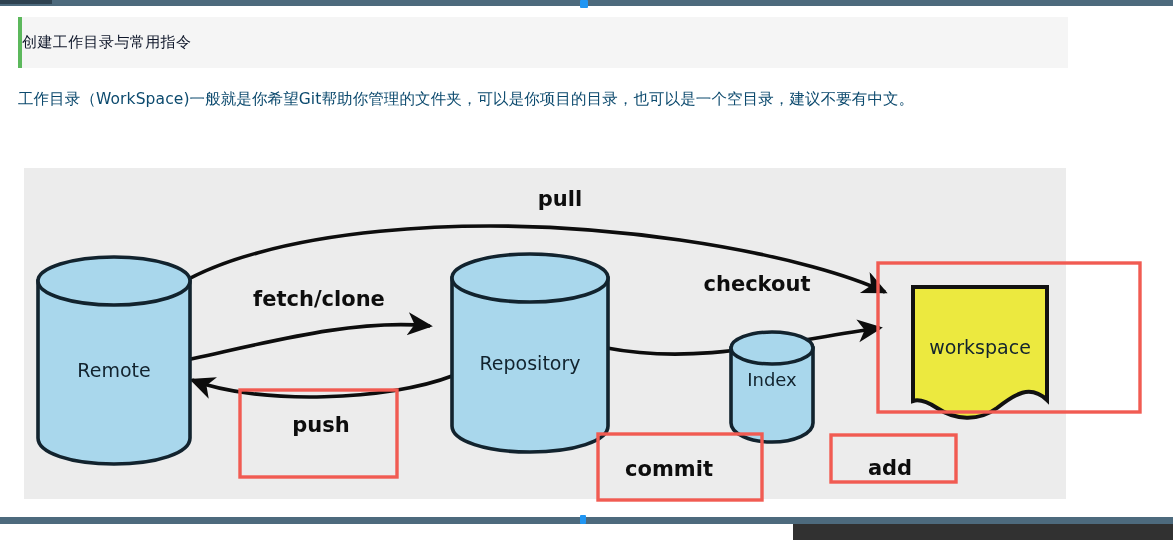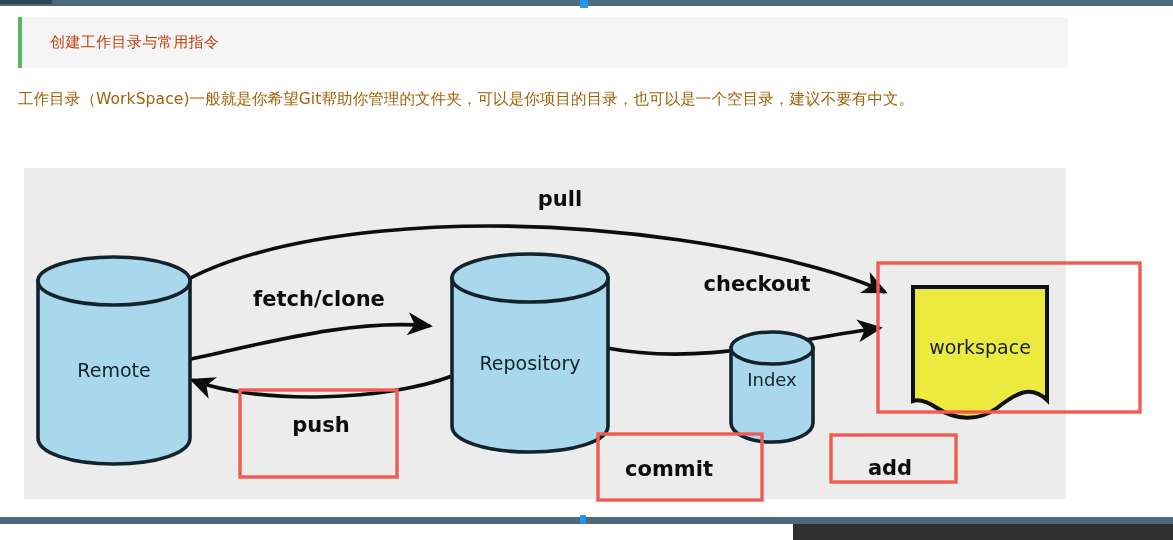--- a/index.html
+++ b/index.html
@@ -62,33 +62,33 @@
     display: flex;
     align-items: center;
   }
   .article-header .accent {
     width: 4px;
     height: 51px;
     background: #5cb85c;
     flex: 0 0 auto;
   }
   .article-header .title {
-    padding-left: 28px;
+    padding-left: 0;
     font-size: 15px;
-    color: #c2410c;
+    color: #0f172a;
     letter-spacing: 0.4px;
     font-family: "DejaVu Sans", "Liberation Sans", sans-serif;
   }
 
   
   .para {
     position: absolute;
     left: 18px;
     font-size: 15.5px;
-    color: #a16207;
+    color: #0c4a6e;
     letter-spacing: 0.1px;
     white-space: nowrap;
     font-family: "DejaVu Sans", "Liberation Sans", sans-serif;
   }
   .para.p1 { top: 89px; }
   .para.p2 { top: 131px; }
 
   
   .diagram-panel {
     position: absolute;

